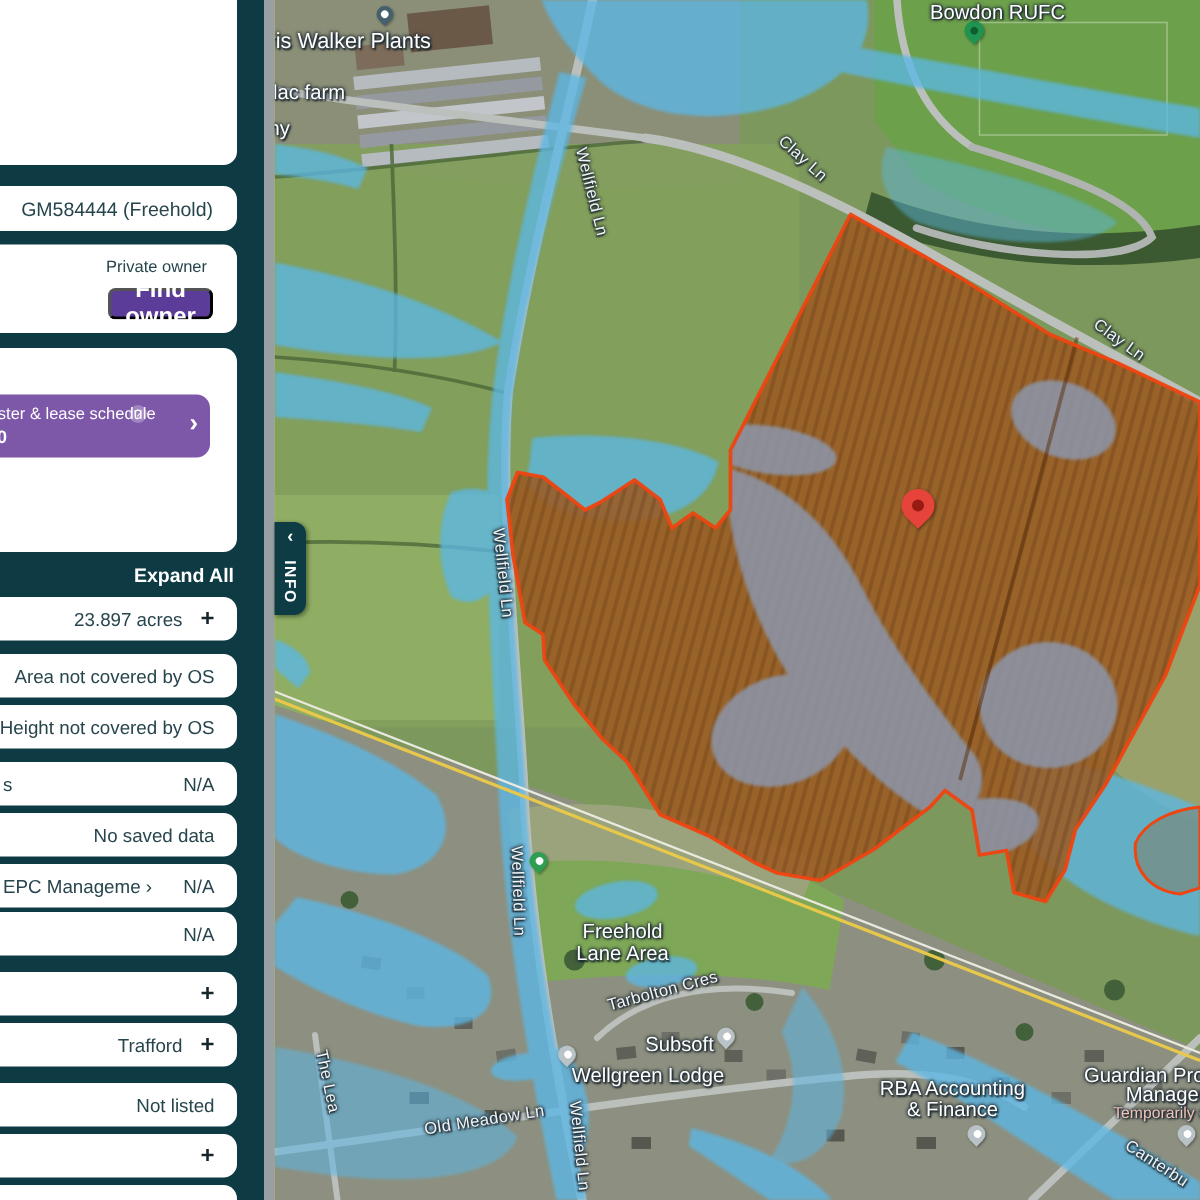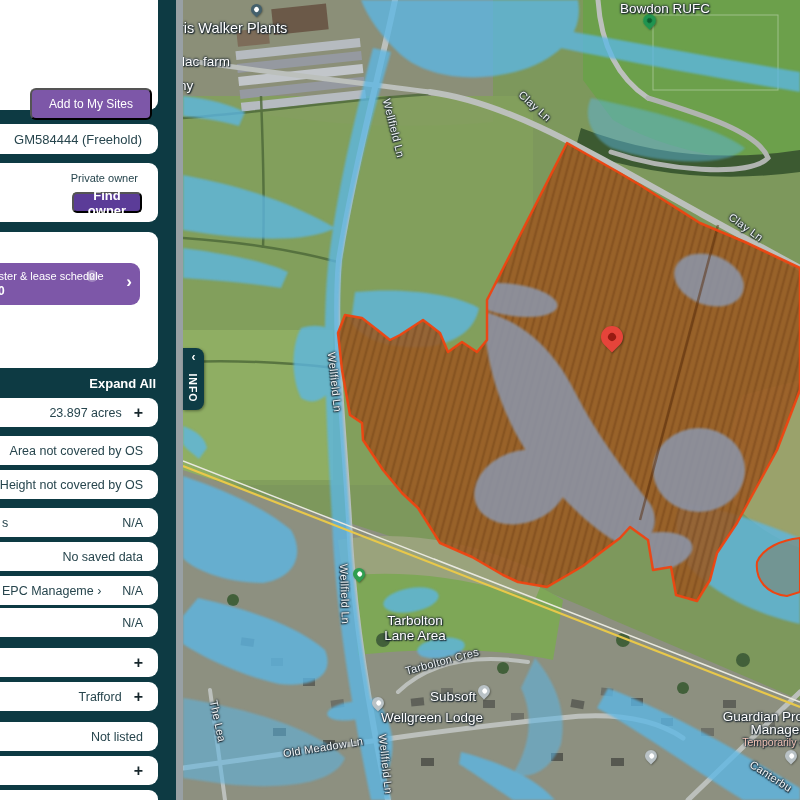--- a/index.html
+++ b/index.html
@@ -10,21 +10,21 @@
   #sidebar{position:absolute;left:0;top:0;width:176px;height:800px;background:#0d3a43;}
   .card{position:absolute;left:-20px;width:178px;background:#fff;border-radius:9px;box-sizing:border-box;}
   .btn{display:flex;align-items:center;justify-content:center;color:#fff;cursor:pointer;
        font-size:12px;border-radius:6px;}
   #add-sites-btn{position:absolute;left:30px;top:88px;width:122px;height:32px;background:#7d57a8;}
   #gm-card{top:124px;height:30px;display:flex;align-items:center;justify-content:flex-end;
            padding-right:16px;color:#27454d;font-size:13px;}
   #owner-card{top:163px;height:59px;}
   #owner-status{position:absolute;right:20px;top:9px;color:#27454d;font-size:11px;}
   #find-owner-btn{position:absolute;right:16px;top:29px;width:70px;height:21px;background:#5b3c98;
-                  font-size:13px;font-weight:bold;border-radius:5px;}
+                  font-size:16px;font-weight:bold;border-radius:5px;}
   #banner-card{top:232px;height:136px;}
   #purchase-banner{position:absolute;left:-12px;top:31px;width:172px;height:42px;background:#7d57a8;
                    border-radius:9px;color:#fff;cursor:pointer;}
   #banner-line1{position:absolute;left:22px;top:7px;font-size:11px;white-space:nowrap;}
   #banner-help{position:absolute;left:118px;top:7px;width:12px;height:12px;border-radius:50%;
                background:rgba(255,255,255,.28);font-size:9px;display:flex;align-items:center;justify-content:center;}
   #banner-line2{position:absolute;left:20px;top:21px;font-size:12px;font-weight:bold;}
   #banner-chevron{position:absolute;right:8px;top:9px;font-size:17px;font-weight:bold;}
   #expand-all{position:absolute;left:-20px;top:376px;width:176px;text-align:right;color:#fff;
               font-size:13px;font-weight:600;cursor:pointer;}
@@ -227,41 +227,44 @@
     <div class="map-label poi" style="left:-4px;top:20px;font-size:14.5px;">ris Walker Plants</div>
     <div class="map-label poi" style="left:-4px;top:54px;">ilac farm</div>
     <div class="map-label poi" style="left:-4px;top:78px;">ny</div>
     <div class="map-label street" style="left:352px;top:106px;transform:translate(-50%,-50%) rotate(42deg);">Clay Ln</div>
     <div class="map-label street" style="left:563px;top:227px;transform:translate(-50%,-50%) rotate(36deg);">Clay Ln</div>
     <div class="map-label street" style="left:211px;top:128px;transform:translate(-50%,-50%) rotate(76deg);">Wellfield Ln</div>
     <div class="map-label street" style="left:152px;top:382px;transform:translate(-50%,-50%) rotate(84deg);">Wellfield Ln</div>
     <div class="map-label street" style="left:162px;top:594px;transform:translate(-50%,-50%) rotate(88deg);">Wellfield Ln</div>
     <div class="map-label street" style="left:203px;top:764px;transform:translate(-50%,-50%) rotate(84deg);">Wellfield Ln</div>
     <div class="map-label poi" style="left:172px;top:613px;width:120px;text-align:center;line-height:15px;">
-      <span style="display:block">Tarbolton</span>
+      <span style="display:block">Freehold</span>
       <span style="display:block">Lane Area</span>
     </div>
     <div class="map-label street" style="left:259px;top:661px;transform:translate(-50%,-50%) rotate(-15deg);">Tarbolton Cres</div>
     <div class="map-label poi ctr" style="left:270px;top:696px;">Subsoft</div>
     <div class="map-label poi ctr" style="left:249px;top:717px;">Wellgreen Lodge</div>
+    <div class="map-label poi" style="left:392px;top:719px;width:120px;text-align:center;line-height:14px;">
+      <span style="display:block">RBA Accounting</span>
+      <span style="display:block">&amp; Finance</span>
+    </div>
     <div class="map-label poi" style="left:535px;top:710px;width:100px;text-align:right;line-height:13px;">
       <span style="display:block">Guardian Prope</span>
       <span style="display:block">Manageme</span>
       <span class="closed" style="display:block">Temporarily clos</span>
     </div>
     <div class="map-label street" style="left:588px;top:776px;transform:translate(-50%,-50%) rotate(33deg);">Canterbu</div>
     <div class="map-label street" style="left:140px;top:747px;transform:translate(-50%,-50%) rotate(-9deg);">Old Meadow Ln</div>
     <div class="map-label street" style="left:35px;top:721px;transform:translate(-50%,-50%) rotate(78deg);">The Lea</div>
   </div>
 
   <div id="scroll-strip"></div>
 
   <div id="sidebar">
     <div class="card" style="top:-20px;height:130px;"></div>
-    <button class="btn" id="add-sites-btn">Add to My Sites</button>
 
     <div class="card" id="gm-card">
       <span>GM584444 (Freehold)</span>
     </div>
 
     <div class="card" id="owner-card">
       <span id="owner-status">Private owner</span>
       <button class="btn" id="find-owner-btn">Find owner</button>
     </div>
 

